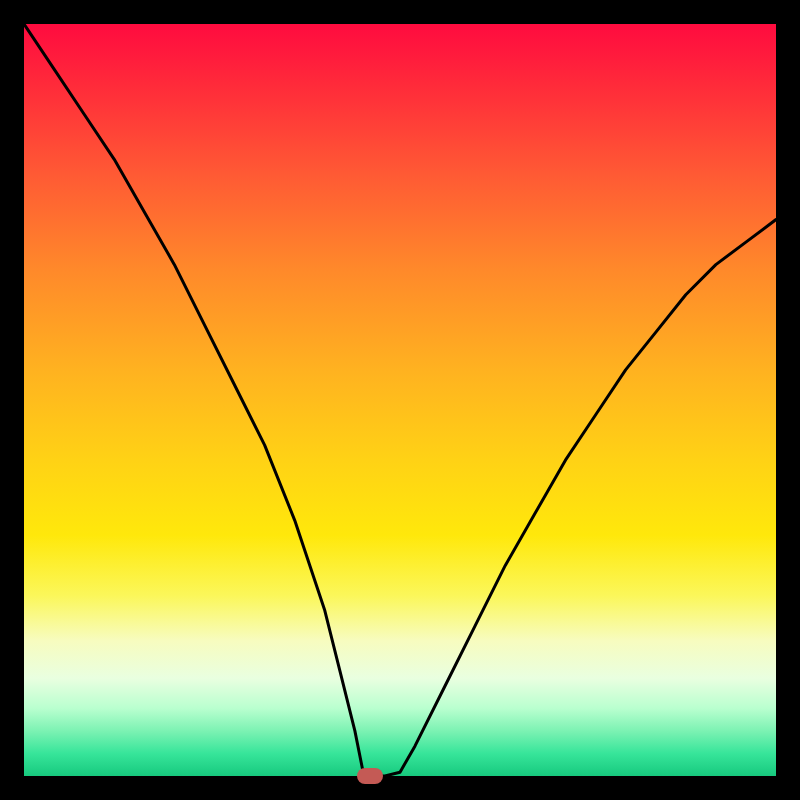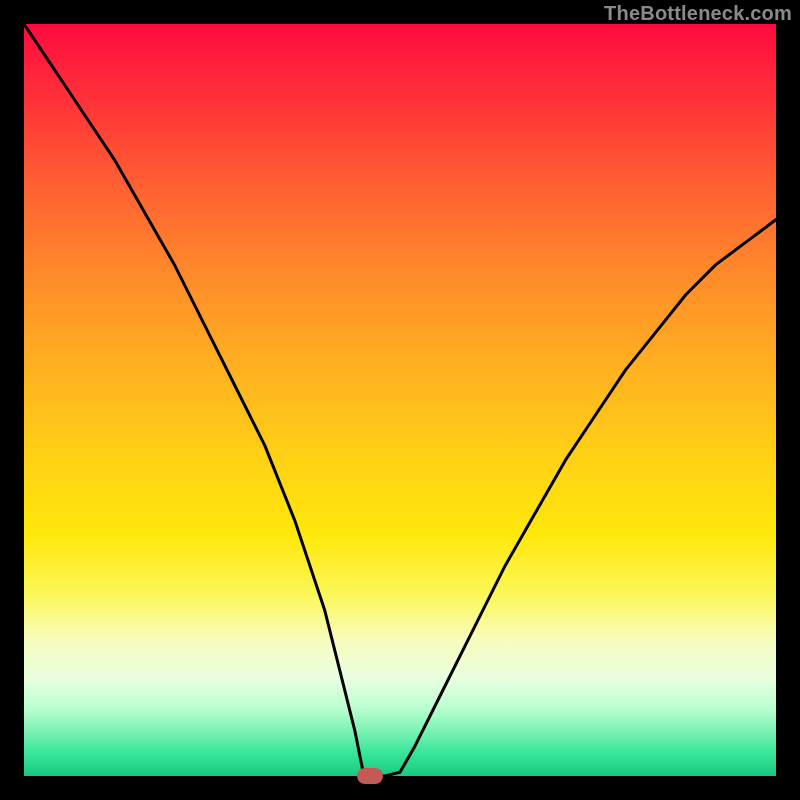--- a/index.html
+++ b/index.html
@@ -66,21 +66,20 @@
     height: 16px;
     border-radius: 8px;
     background: #c45a55;
     transform: translate(-50%, -50%);
   }
 </style>
 </head>
 <body>
 
 <div class="frame">
-  <div class="watermark">TheBottleneck.com</div>
 
   <div class="plot-area">
     <svg class="curve" viewBox="0 0 752 752" preserveAspectRatio="none">
       <path id="curve-path" fill="none" stroke="#000000" stroke-width="3" stroke-linecap="round" stroke-linejoin="round" d="M0.00 0.00 L30.08 45.12 L60.16 90.24 L90.24 135.36 L120.32 188.00 L150.40 240.64 L180.48 300.80 L210.56 360.96 L240.64 421.12 L270.72 496.32 L300.80 586.56 L315.84 646.72 L330.88 706.88 L338.40 744.48 L345.92 752.00 L353.44 752.00 L360.96 752.00 L376.00 748.24 L391.04 721.92 L421.12 661.76 L451.20 601.60 L481.28 541.44 L511.36 488.80 L541.44 436.16 L571.52 391.04 L601.60 345.92 L631.68 308.32 L661.76 270.72 L691.84 240.64 L721.92 218.08 L752.00 195.52"></path>
     </svg>
     <div id="min-marker" class="marker" style="left: 345.92px; top: 752px; background: rgb(196, 90, 85);"></div>
   </div>
 </div>
 
 </body></html>

